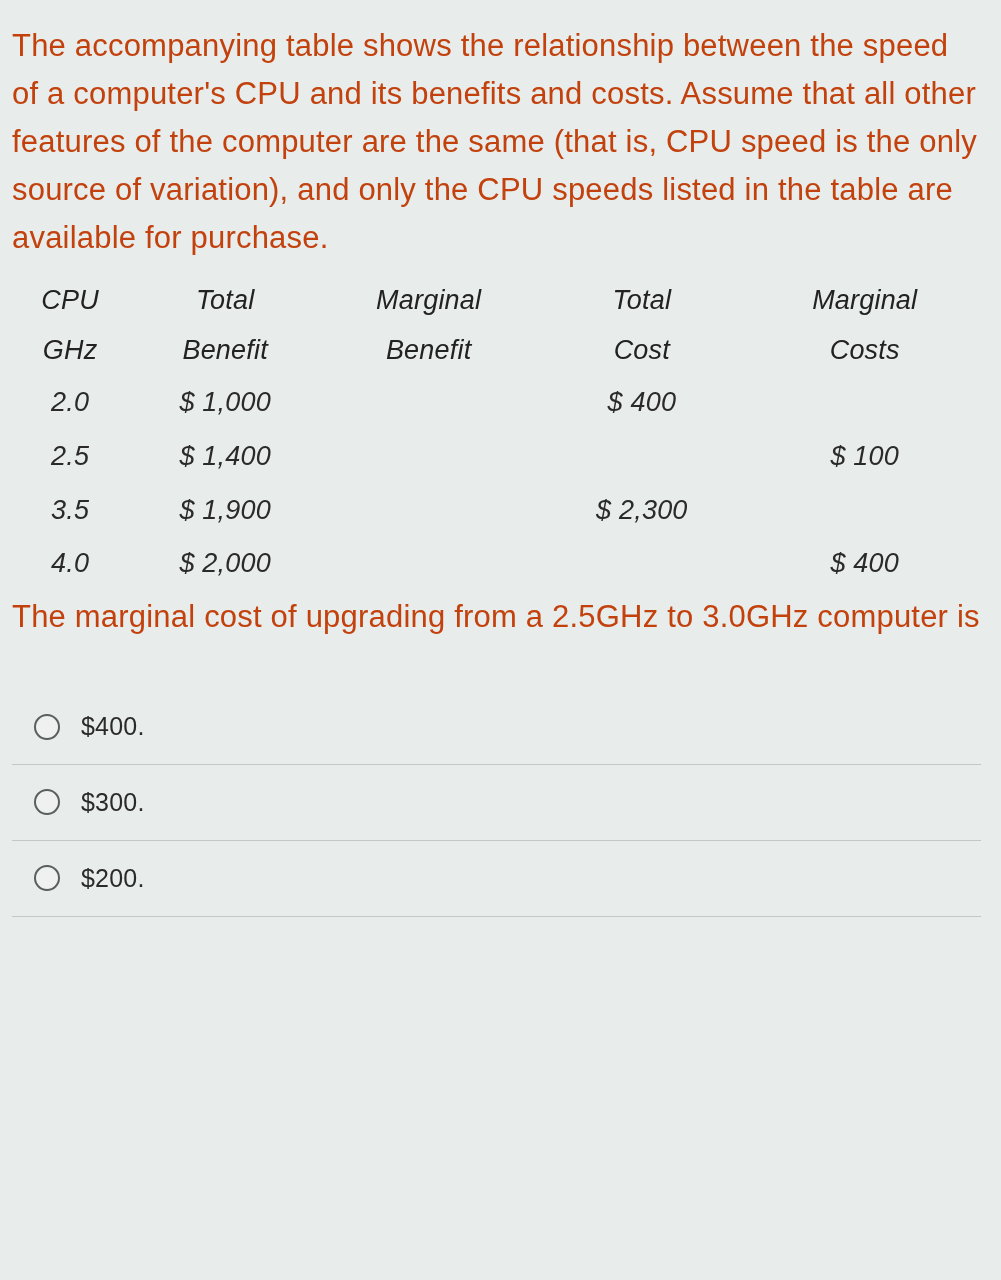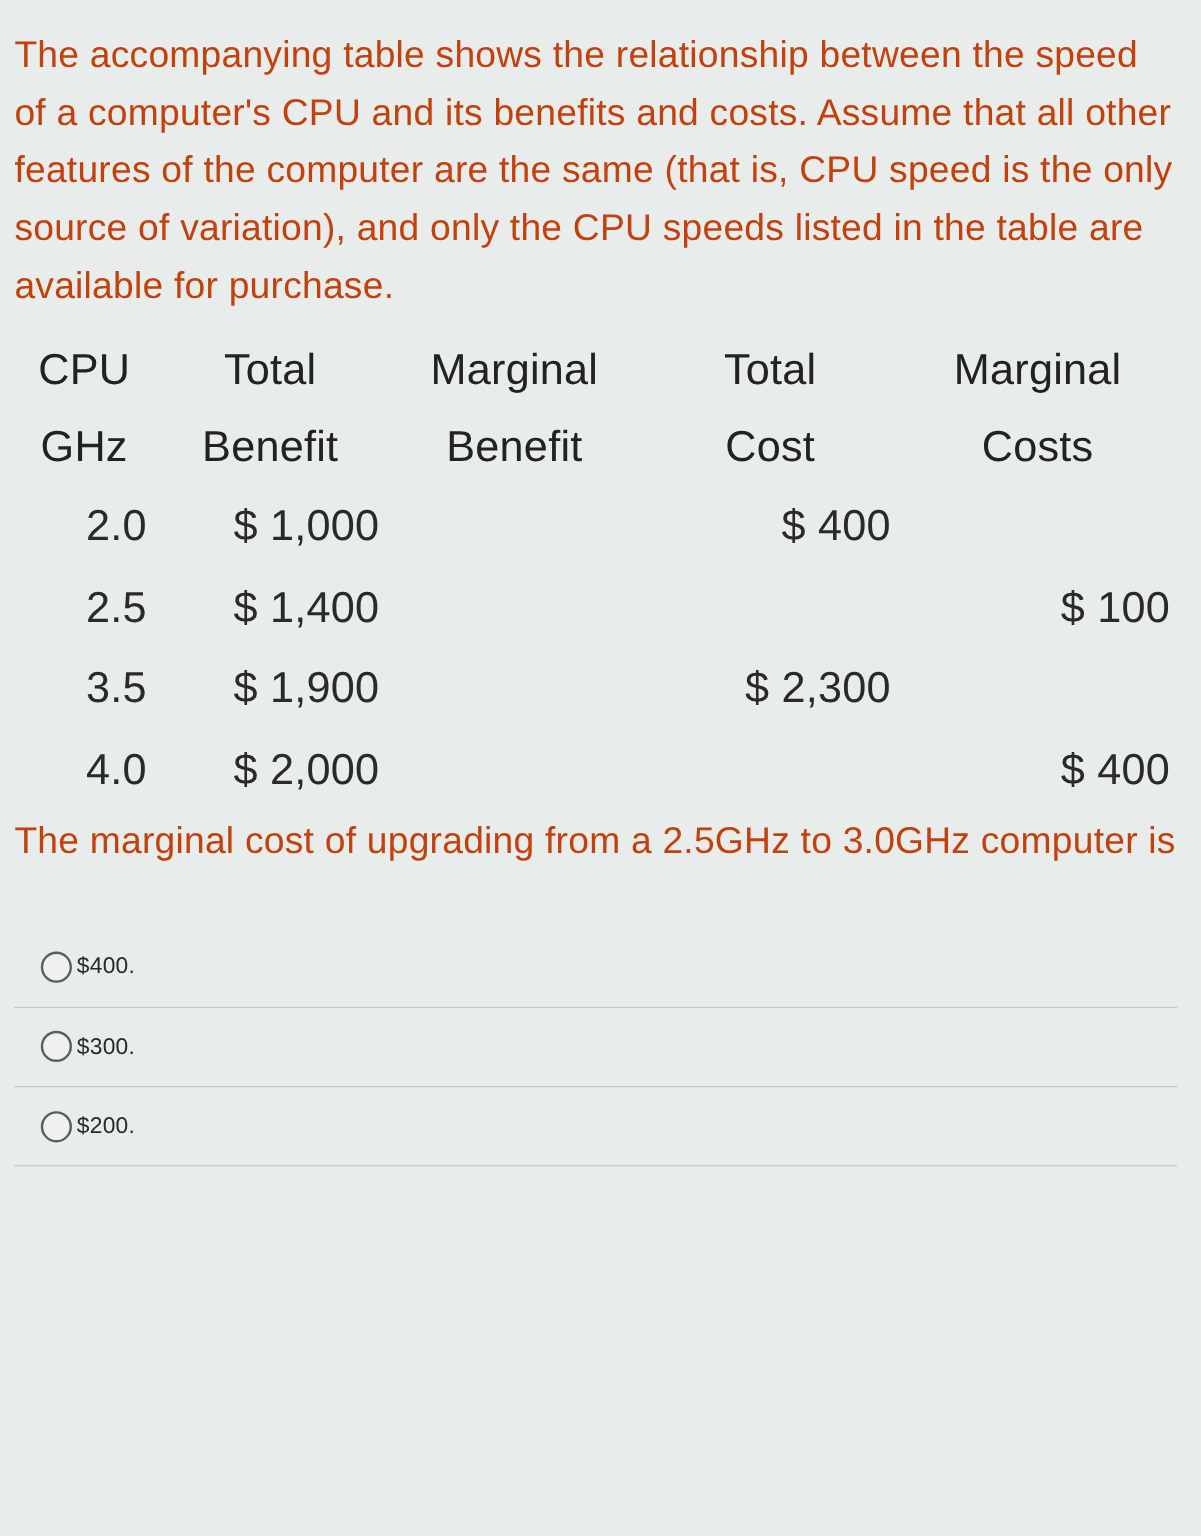--- a/index.html
+++ b/index.html
@@ -14,55 +14,56 @@
     letter-spacing: 0.2px;
   }
   .intro {
     font-weight: 300;
     color: #c2410c;
     margin-bottom: 14px;
   }
   .tbl {
     width: 100%;
     border-collapse: collapse;
-    font-size: 36px;
+    font-size: 27px;
+    font-style: italic;
   }
   .tbl th {
     font-weight: 400;
     padding: 4px 6px 4px 6px;
     color: #222;
   }
   .tbl th:first-child { text-align: center; }
   .tbl td {
     padding: 6px 6px;
     font-weight: 300;
     color: #2a2a2a;
-    text-align: right;
+    text-align: center;
     vertical-align: middle;
     height: 52px;
   }
   .tbl td.c0 { width: 12%; }
   .tbl td.c1 { width: 20%; }
   .tbl td.c2 { width: 22%; }
   .tbl td.c3 { width: 22%; }
   .tbl td.c4 { width: 24%; }
   .question {
     font-weight: 300;
     color: #c2410c;
     margin-top: 2px;
     margin-bottom: 48px;
   }
   .options { }
   .option {
     display: flex;
     align-items: center;
-    gap: 4px;
+    gap: 21px;
     padding: 18px 0 18px 22px;
     border-bottom: 1px solid #c3c8c6;
-    font-size: 19px;
+    font-size: 25px;
     font-weight: 300;
     color: #2a2a2a;
   }
   .radio {
     width: 26px;
     height: 26px;
     border: 2.5px solid #5a5f5d;
     border-radius: 50%;
     flex: 0 0 26px;
     position: relative;

